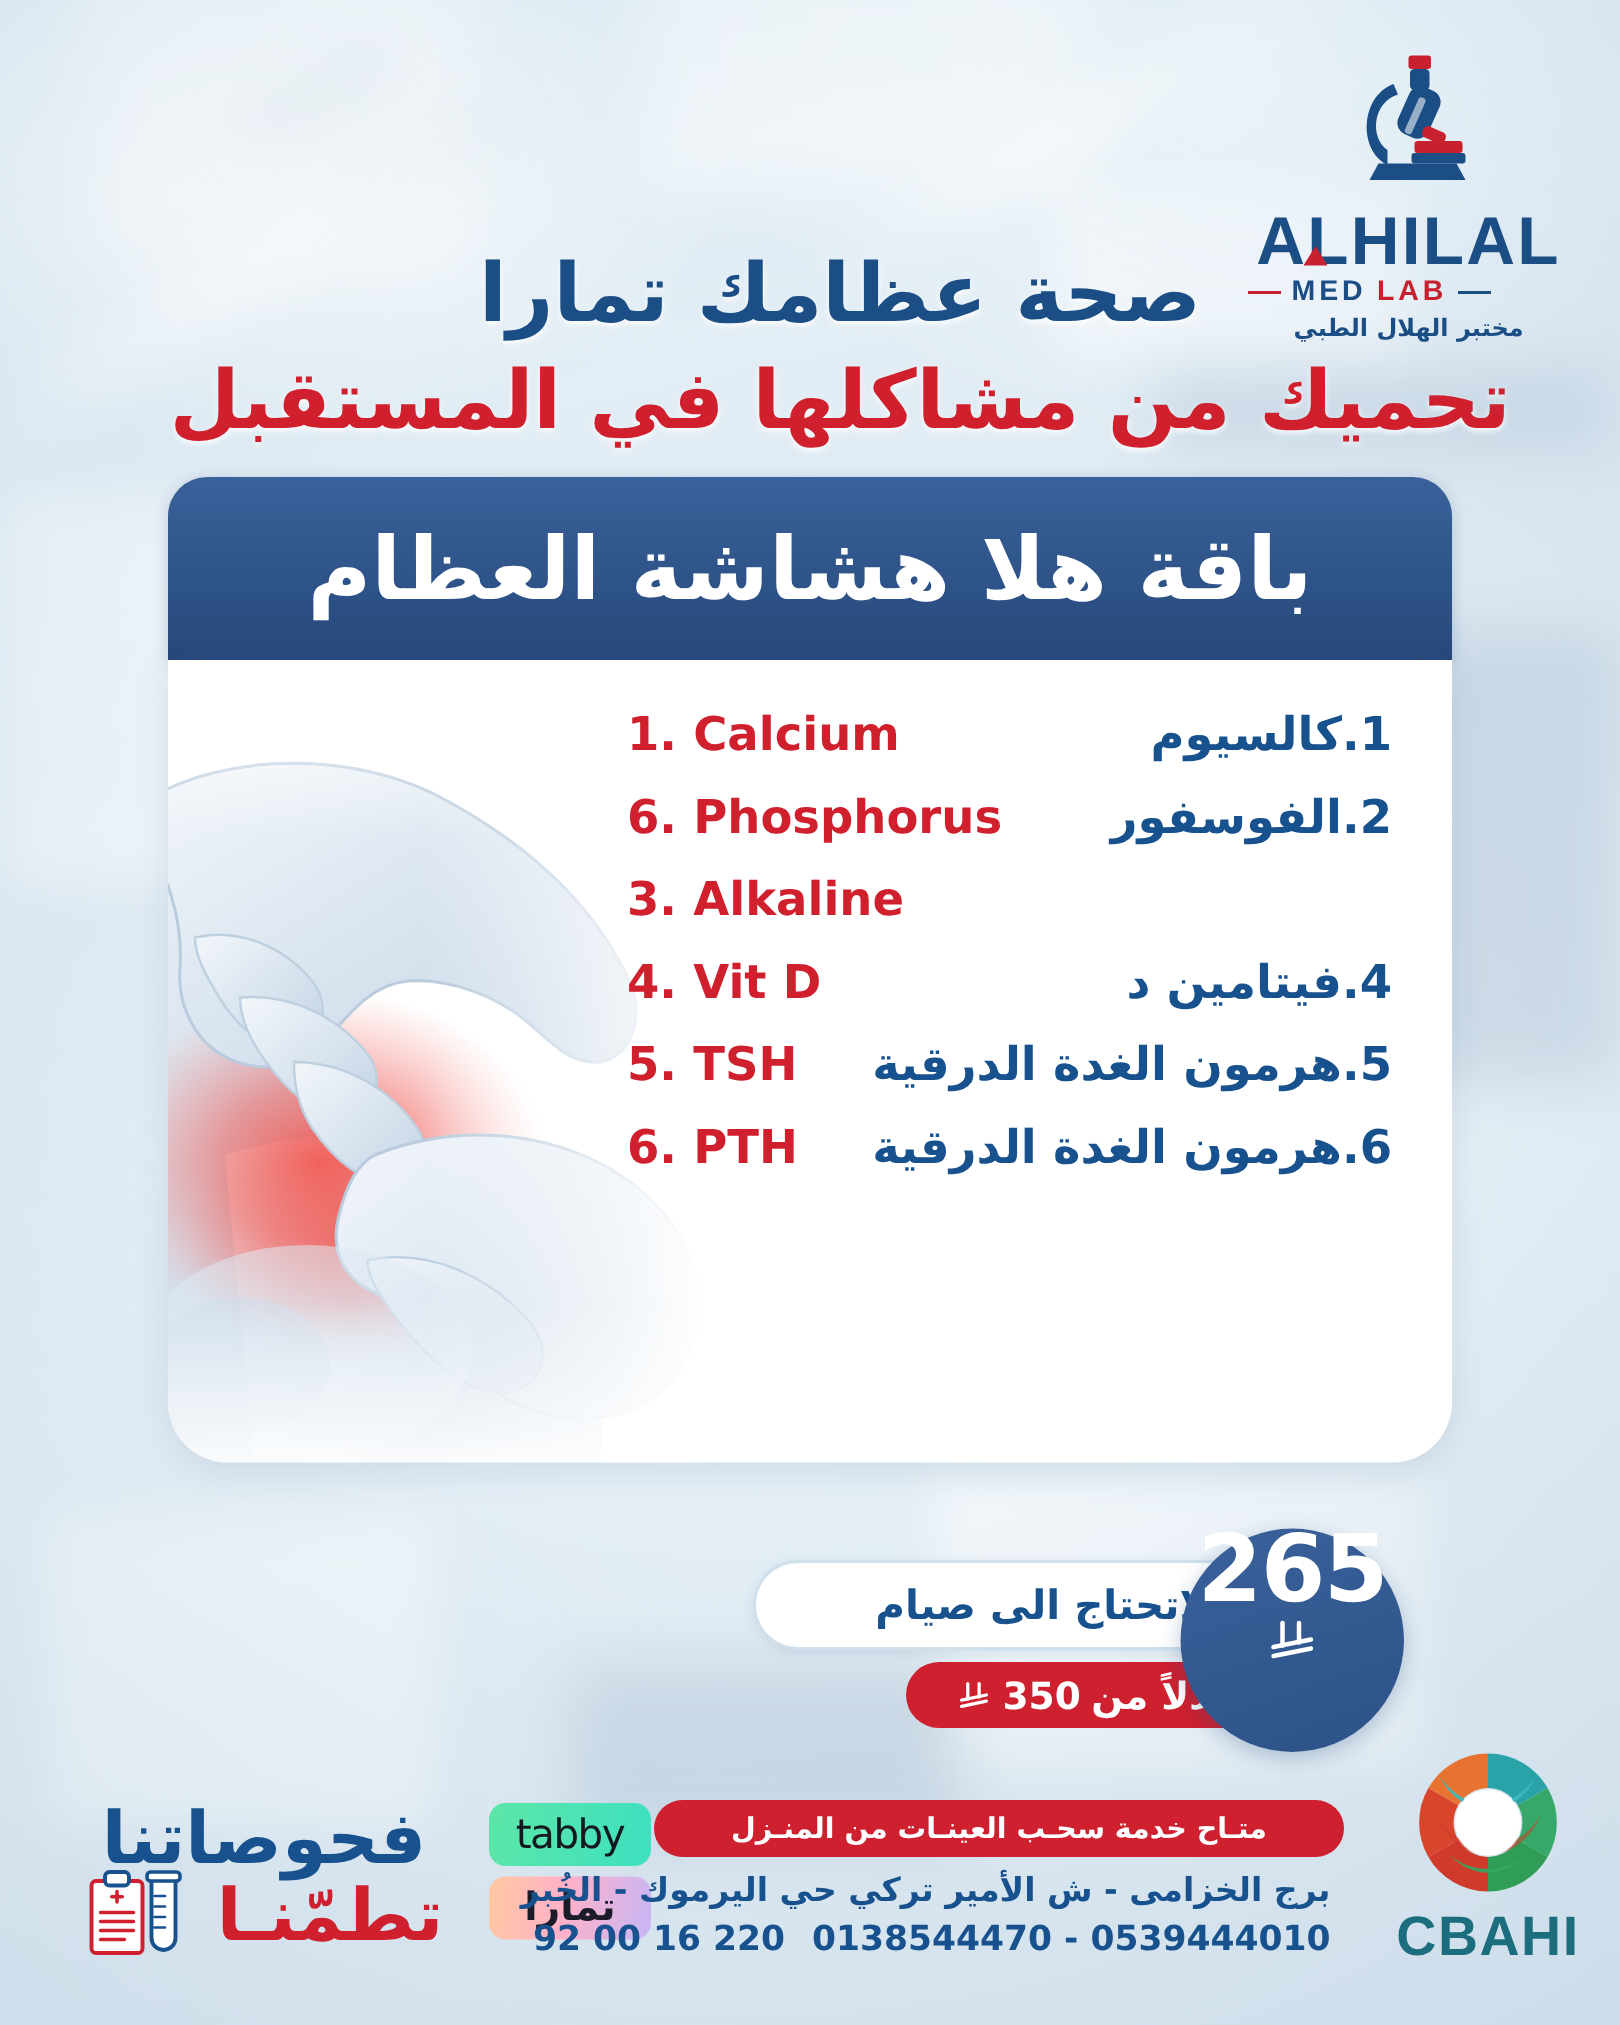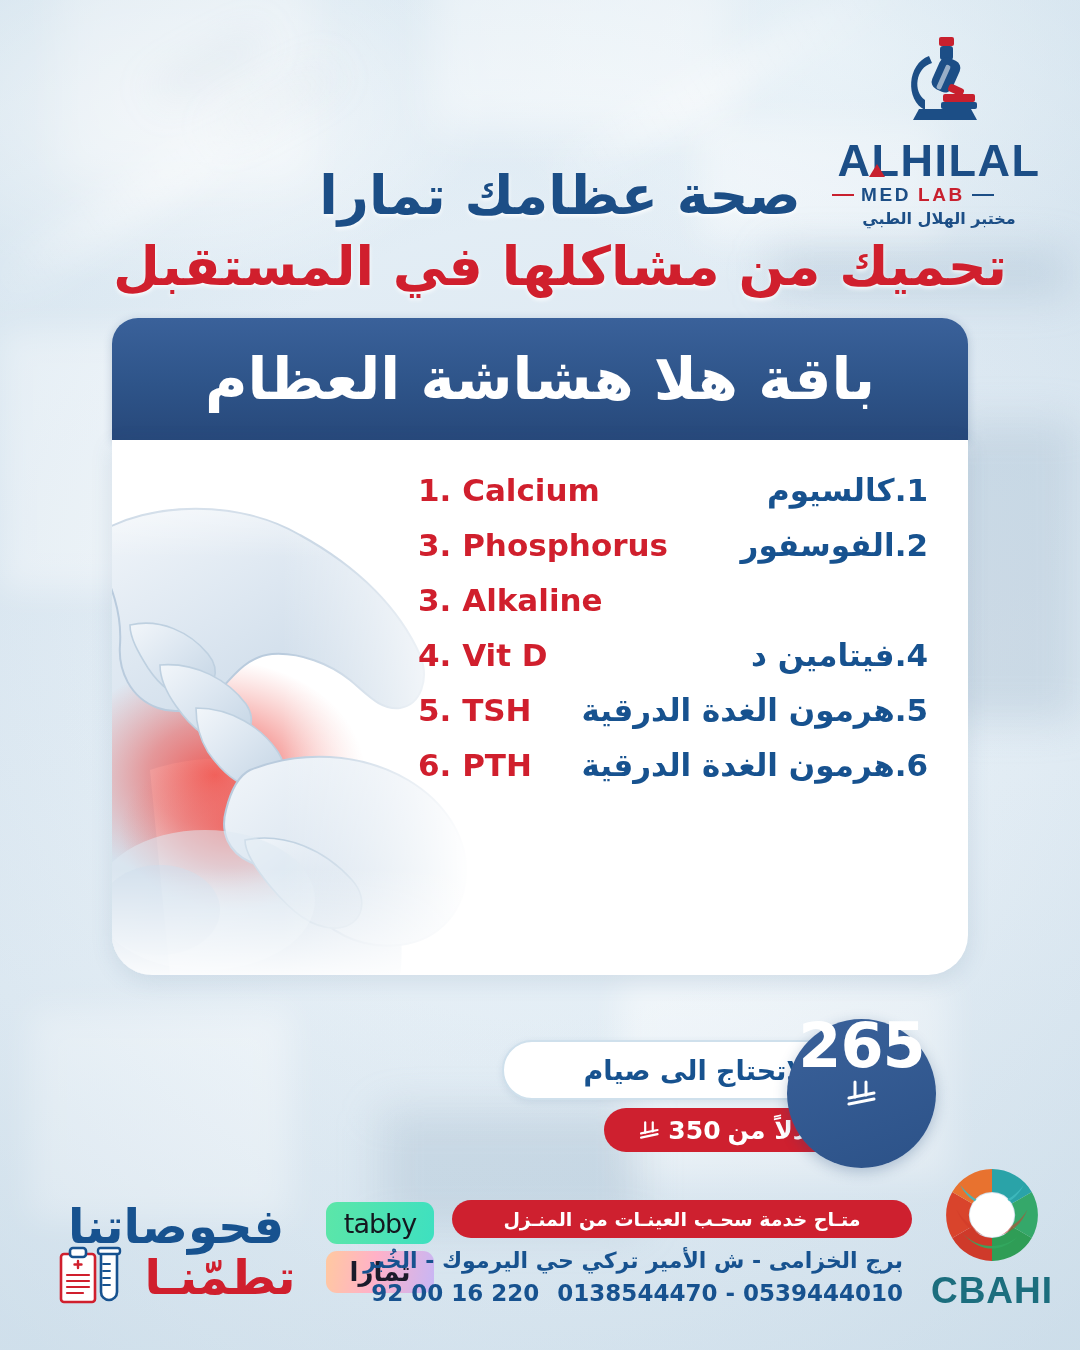--- a/index.html
+++ b/index.html
@@ -96,21 +96,21 @@
   .sl2{ font-size:48px; font-weight:bold; color:#d01f2d; line-height:1; letter-spacing:-1px; }
 
   .pay{ position:absolute; left:326px; bottom:50px; width:108px; }
   .pay-badge{ height:42px; border-radius:11px; display:flex; align-items:center; justify-content:center;
               margin-bottom:7px; }
   .pay-tabby{ background:linear-gradient(100deg,#5ce6a8,#3ee0c0); }
   .pay-tabby b{ font-size:27px; font-weight:normal; color:#14181f; letter-spacing:-1px; direction:ltr; }
   .pay-tamara{ background:linear-gradient(100deg,#ffc9a0,#ffb1c8 45%,#c7b6f5); }
   .pay-tamara b{ font-size:26px; font-weight:bold; color:#1b1b2a; }
 
-  .contact{ position:absolute; left:452px; bottom:44px; width:460px; text-align:right; }
+  .contact{ position:absolute; left:436px; bottom:44px; width:460px; text-align:right; }
   .home-pill{ display:flex; align-items:center; justify-content:center; height:38px;
               background:#ce202f; border-radius:19px; margin-bottom:10px; }
   .home-pill span{ font-size:19px; font-weight:bold; color:#fff; letter-spacing:1.4px; }
   .c-line{ display:flex; align-items:center; justify-content:flex-start; gap:9px; margin-top:7px; }
   .c-line .txt{ font-size:22px; font-weight:bold; color:#17528f; white-space:nowrap; direction:rtl; }
   .c-line .num{ font-size:23px; font-weight:bold; color:#17528f; direction:ltr; white-space:nowrap; }
 
   .cbahi{ position:absolute; right:14px; bottom:38px; width:148px; text-align:center; }
   .cbahi-word{ font-size:37px; font-weight:bold; color:#1c6e7e; letter-spacing:1px;
                direction:ltr; margin-top:-2px; font-family:"Liberation Sans",sans-serif; }
@@ -227,21 +227,21 @@
     </svg>
   </div>
 
   <div class="tests">
     <div class="test-row">
       <span class="t-ar">1.كالسيوم</span>
       <span class="t-en">1.  Calcium</span>
     </div>
     <div class="test-row">
       <span class="t-ar">2.الفوسفور</span>
-      <span class="t-en">3. Phosphorus</span>
+      <span class="t-en">6. Phosphorus</span>
     </div>
     <div class="test-row">
       <span class="t-en">3. Alkaline</span>
     </div>
     <div class="test-row">
       <span class="t-ar">4.فيتامين د</span>
       <span class="t-en">4. Vit D</span>
     </div>
     <div class="test-row">
       <span class="t-ar">5.هرمون الغدة الدرقية</span>

